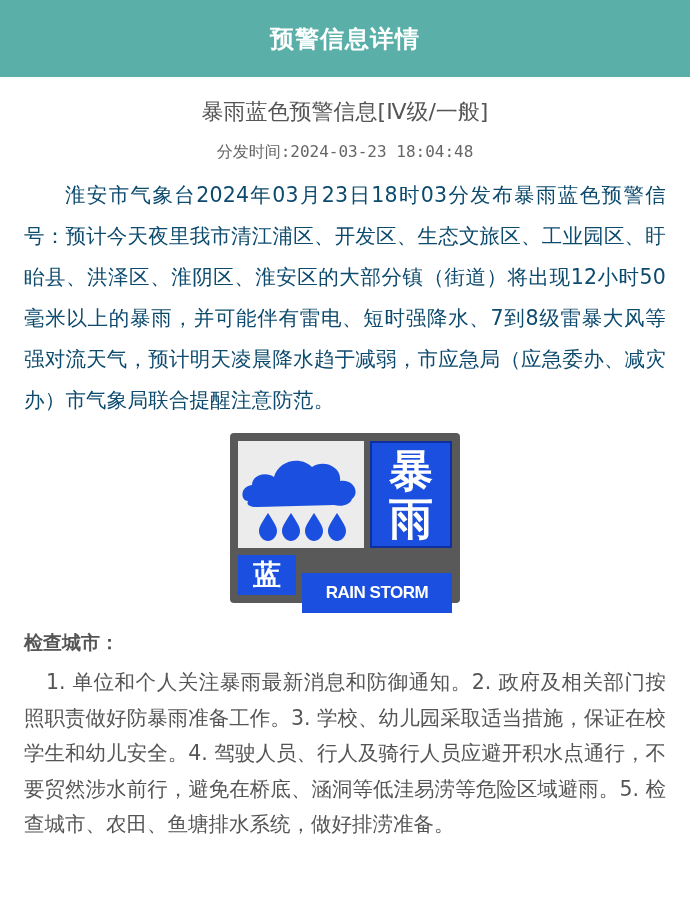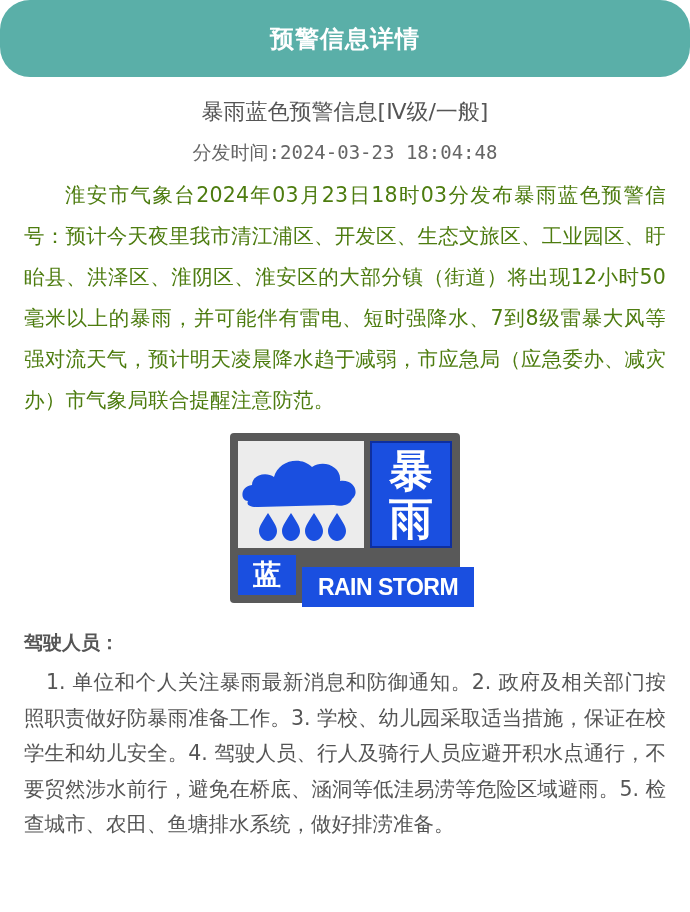--- a/index.html
+++ b/index.html
@@ -1,52 +1,52 @@
 <!DOCTYPE html>
 <html><head>
   <meta charset="utf-8">
   <style>
     * { margin: 0; padding: 0; box-sizing: border-box; }
     html, body { width: 690px; height: 912px; background: #ffffff; overflow: hidden; }
     body { font-family: "DejaVu Sans", "Liberation Sans", sans-serif; color: #555555; }
     .header {
-      height: 77px; background: #5aafa8; display: flex; align-items: center; justify-content: center; border-radius: 30px;
+      height: 77px; background: #5aafa8; display: flex; align-items: center; justify-content: center;
     }
     .header-title { color: #ffffff; font-size: 24px; font-weight: bold; letter-spacing: 1px; }
     .title {
       text-align: center; font-size: 22px; color: #555; margin-top: 20px; height: 30px; line-height: 30px;
     }
     .time {
-      text-align: center; font-size: 19px; color: #666; margin-top: 12px; height: 26px; line-height: 26px;
+      text-align: center; font-size: 16px; color: #666; margin-top: 12px; height: 26px; line-height: 26px;
       font-family: "DejaVu Sans Mono", "Liberation Mono", monospace; letter-spacing: 0px;
     }
     .content {
-      margin: 10px 24px 0 24px; font-size: 20.5px; line-height: 41px; color: #4d7c0f;
+      margin: 10px 24px 0 24px; font-size: 20.5px; line-height: 41px; color: #0c4a6e;
       text-indent: 41px; text-align: justify; letter-spacing: 0.2px;
     }
     .sign-wrap { display: flex; justify-content: center; margin-top: 12px; }
     .sign {
       width: 230px; height: 170px; background: #595959; border-radius: 4px; position: relative;
     }
     .sign .pic {
       position: absolute; left: 8px; top: 8px; width: 126px; height: 107px; background: #ececec;
     }
     .sign .big {
       position: absolute; left: 140px; top: 8px; width: 82px; height: 107px; background: #1a4fe0;
       display: flex; flex-direction: column; align-items: center; justify-content: center;
       color: #fff; font-size: 44px; font-weight: bold; line-height: 48px;
       border: 2px solid #0e2fa0;
     }
     .sign .color-box {
       position: absolute; left: 8px; top: 122px; width: 58px; height: 40px; background: #1a4fe0;
       color: #fff; font-size: 28px; font-weight: bold; display: flex; align-items: center; justify-content: center;
     }
     .sign .en-box {
-      position: absolute; left: 72px; top: 134px; width: 172px; height: 40px; background: #1a4fe0;
-      color: #fff; font-size: 23px; font-weight: bold; display: flex; align-items: center; justify-content: center;
+      position: absolute; left: 72px; top: 140px; width: 150px; height: 40px; background: #1a4fe0;
+      color: #fff; font-size: 17px; font-weight: bold; display: flex; align-items: center; justify-content: center;
       font-family: "Liberation Sans", sans-serif; letter-spacing: -0.5px;
     }
     .guide-label {
       margin: 24px 24px 0 24px; font-size: 19px; font-weight: bold; color: #555; height: 30px; line-height: 30px;
     }
     .guide-text {
       margin: 8px 24px; font-size: 20.5px; line-height: 35.5px; color: #555; text-indent: 22px; text-align: justify;
     }
   </style>
 </head>
@@ -78,14 +78,14 @@
     </div>
     <div class="big">
       <span>暴</span>
       <span>雨</span>
     </div>
     <div class="color-box">蓝</div>
     <div class="en-box">RAIN STORM</div>
   </div>
 </div>
 
-<div class="guide-label">驾驶人员：</div>
+<div class="guide-label">检查城市：</div>
 <div class="guide-text">1. 单位和个人关注暴雨最新消息和防御通知。2. 政府及相关部门按照职责做好防暴雨准备工作。3. 学校、幼儿园采取适当措施，保证在校学生和幼儿安全。4. 驾驶人员、行人及骑行人员应避开积水点通行，不要贸然涉水前行，避免在桥底、涵洞等低洼易涝等危险区域避雨。5. 检查城市、农田、鱼塘排水系统，做好排涝准备。</div>
 
 </body></html>

